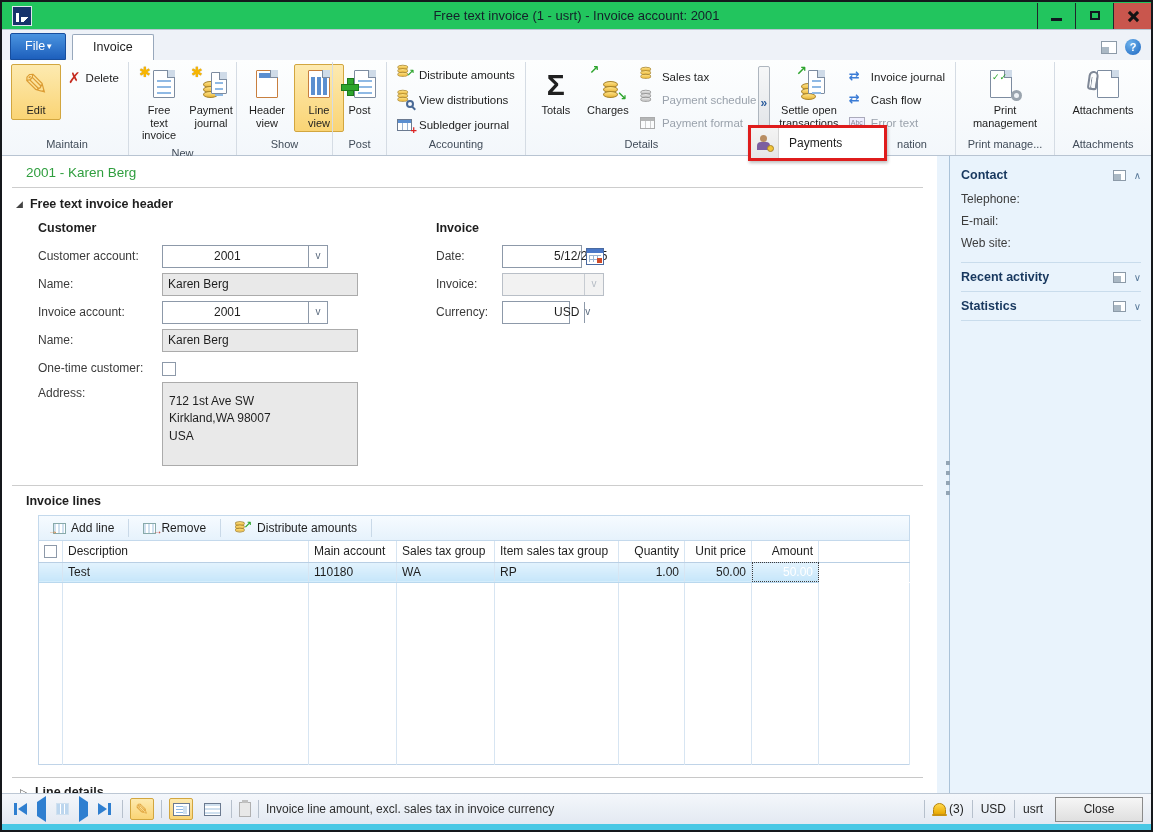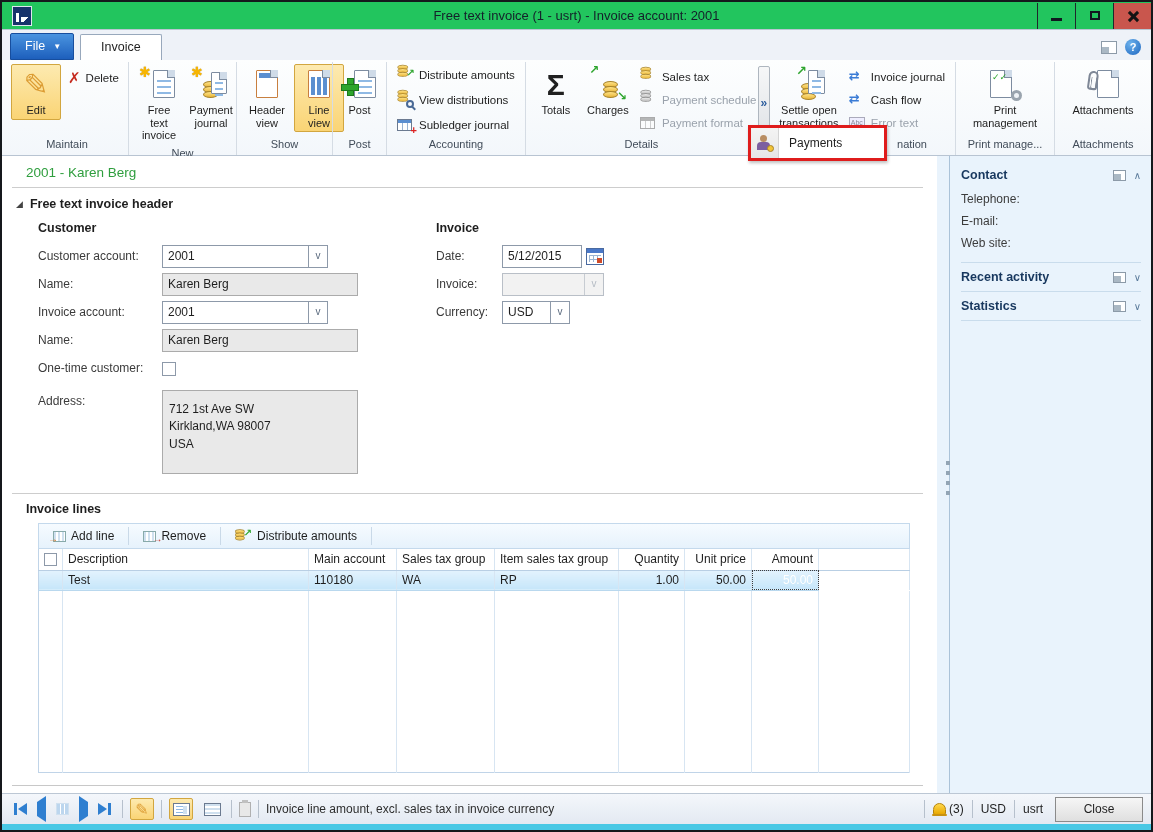--- a/index.html
+++ b/index.html
@@ -23,21 +23,21 @@
   .win-btn.close { background:#c9564d; }
   .glyph-min { width:11px; height:3px; background:#10181f; margin-top:8px; }
   .glyph-max { width:10px; height:9px; border:2px solid #10181f; }
   .glyph-x { position:relative; width:12px; height:12px; }
   .glyph-x::before,.glyph-x::after { content:""; position:absolute; left:5px; top:0; width:3px; height:13px; background:#141414; }
   .glyph-x::before { transform:rotate(45deg); } .glyph-x::after { transform:rotate(-45deg); }
 
   
   .tabstrip { height:30px; background:#eef2f8; display:flex; align-items:flex-end; padding:0 8px; flex:0 0 auto; position:relative; }
   .file-btn { background:linear-gradient(#4a94e0,#1d5fbc); color:#fff; padding:5px 12px 6px 14px;
-    border-radius:2px 2px 0 0; border:1px solid #174e9e; display:flex; align-items:center; gap:8px; font-size:12.5px; }
+    border-radius:2px 2px 0 0; border:1px solid #174e9e; display:flex; align-items:center; font-size:12.5px; }
   .file-caret { font-size:8px; }
   .tab { background:#fff; border:1px solid #98a8bc; border-bottom:none; border-radius:2px 2px 0 0;
     padding:5px 20px 6px; margin-left:6px; font-size:12.5px; }
   .strip-icons { position:absolute; right:10px; bottom:5px; display:flex; gap:8px; align-items:center; }
   .layout-ic { width:16px; height:13px; border:1px solid #8c9aa8; background:#fff; position:relative; }
   .layout-ic::after { content:""; position:absolute; left:0; bottom:0; width:7px; height:6px; background:#aab8c4; }
   .help-ic { width:16px; height:16px; border-radius:50%; background:radial-gradient(circle at 35% 30%,#6db2ec,#1d66c0);
     color:#fff; font-size:11px; font-weight:bold; display:flex; align-items:center; justify-content:center; }
 
   
@@ -120,21 +120,21 @@
   .rec-title { color:#2f9e3e; font-size:13.5px; padding:9px 0 7px 14px; border-bottom:1px solid #cdcdcd; margin-right:14px; }
   .sec-head { display:flex; align-items:center; gap:7px; font-weight:bold; font-size:12.5px; padding:9px 0 6px 4px; }
   .tri { font-size:9px; color:#444; }
   .hdr-cols { display:flex; padding-left:26px; }
   .col-cust { width:398px; }
   .grp-title { font-weight:bold; font-size:12.5px; margin:4px 0 10px; }
   .frow { display:flex; align-items:flex-start; margin-bottom:5px; }
   .frow .lbl { width:124px; padding-top:4px; color:#3b3b3b; }
   .frow .lbl.narrow { width:66px; }
   .combo { display:flex; height:23px; border:1px solid #8d99a9; background:#fff; }
-  .combo .val { padding:3px 5px 0; }
+  .combo .val { padding:3px 5px 0;margin-left:46px; }
   .combo .cbtn { margin-left:auto; width:19px; border-left:1px solid #8d99a9; text-align:center; color:#5a6a7e;
     font-size:10px; padding-top:4px; background:#fff; }
   .combo.dis { background:#f2f2f2; border-color:#b9bfc7; }
   .combo.dis .cbtn { border-left-color:#c7ccd2; color:#b5bcc4; background:#f2f2f2; }
   .ro { height:23px; background:#e9e9e9; border:1px solid #ababab; padding:3px 5px 0; }
   .chk { width:14px; height:14px; border:1px solid #8d99a9; background:#fff; margin-top:3px; }
   .addr { width:196px; height:84px; background:#e9e9e9; border:1px solid #ababab; padding:10px 6px; line-height:1.45; }
   .cal { width:18px; height:17px; margin:3px 0 0 4px; border:1px solid #4a6aa0; background:
     linear-gradient(#4a78c8 0 4px, #fff 4px) ; position:relative; }
   .cal::after { content:""; position:absolute; left:2px; right:2px; top:6px; bottom:2px;
@@ -511,21 +511,21 @@
             </div>
           </div>
           <div class="frow">
             <span class="lbl">Name:</span>
             <div class="ro" style="width:196px;">Karen Berg</div>
           </div>
           <div class="frow" style="margin-top:7px;">
             <span class="lbl" style="padding-top:2px;">One-time customer:</span>
             <div class="chk"></div>
           </div>
-          <div class="frow" style="margin-top:14px;">
+          <div class="frow" style="margin-top:6px;">
             <span class="lbl">Address:</span>
             <div class="addr">
               <div>712 1st Ave SW</div>
               <div>Kirkland,WA 98007</div>
               <div>USA</div>
             </div>
           </div>
         </div>
 
         <div class="col-inv">

